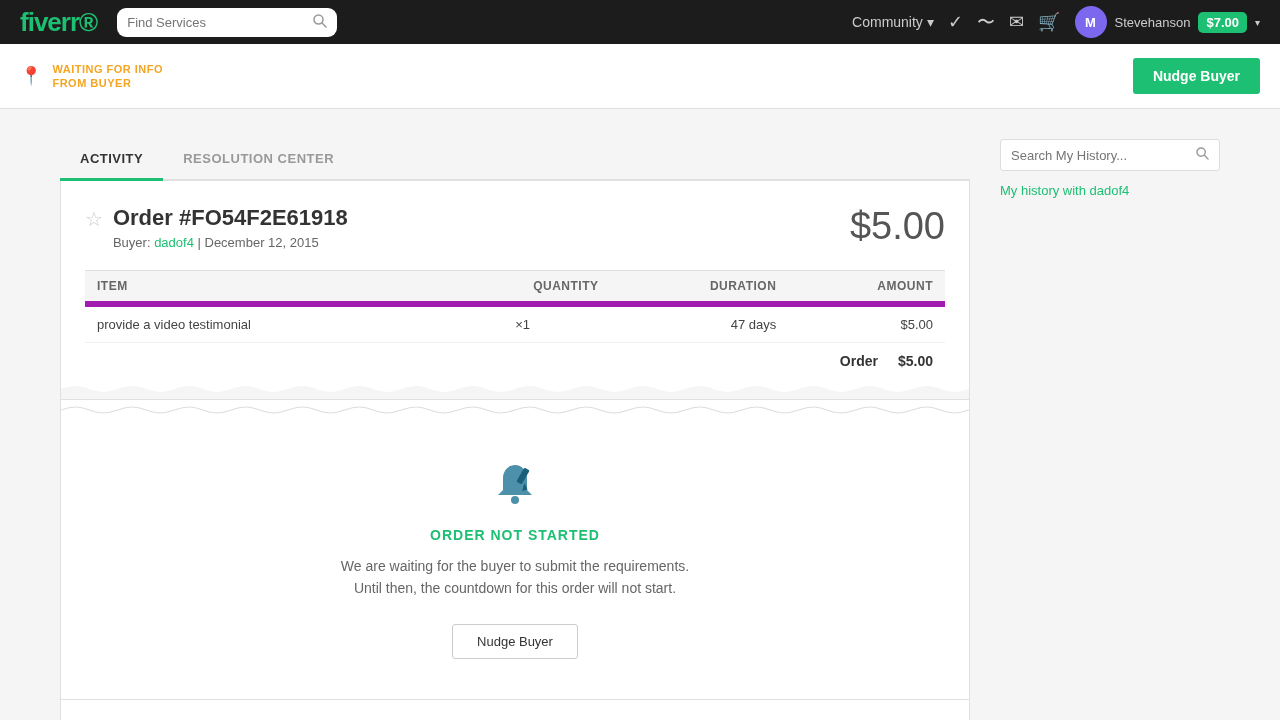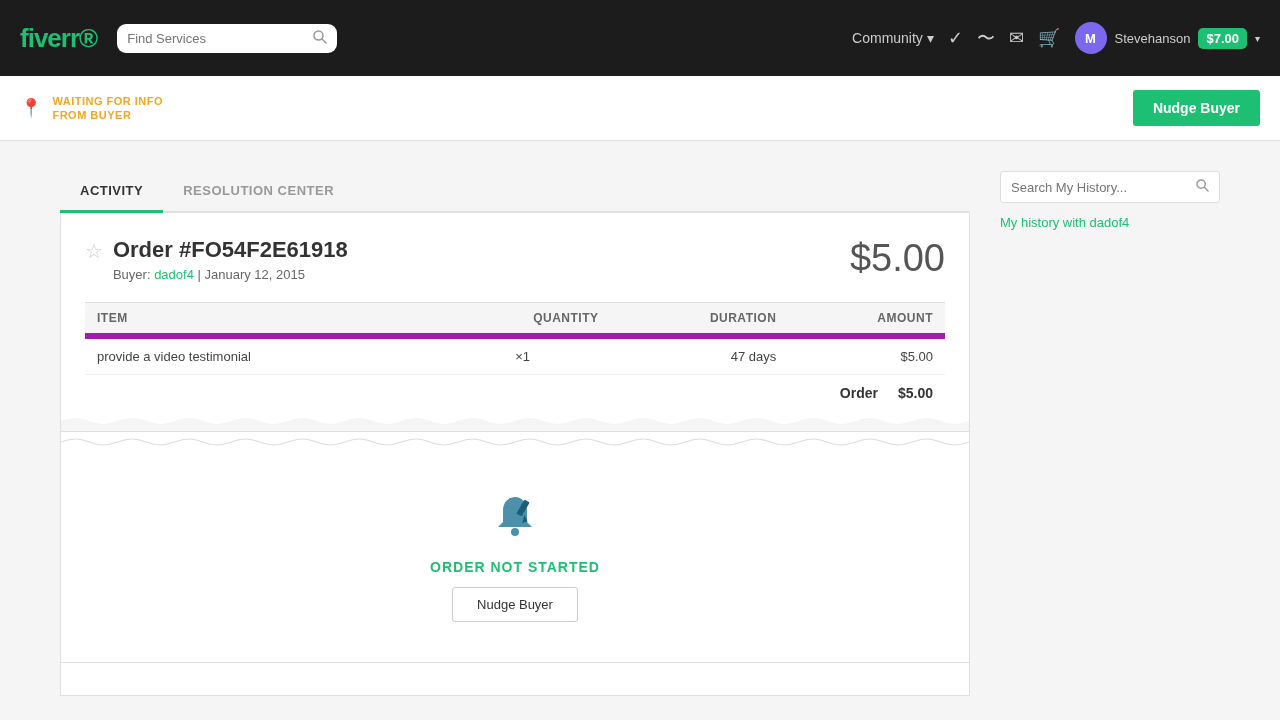--- a/index.html
+++ b/index.html
@@ -1,21 +1,21 @@
 <!DOCTYPE html>
 <html><head>
   <meta charset="utf-8">
   <style>
     * { box-sizing: border-box; margin: 0; padding: 0; }
     body { font-family: 'Helvetica Neue', Arial, sans-serif; background: #f5f5f5; font-size: 14px; color: #333; }
 
     
     .header {
       background: #1d1c1c;
-      height: 76px;
+      height: 44px;
       display: flex;
       align-items: center;
       padding: 0 20px;
       gap: 20px;
     }
     .header-logo {
       color: #fff;
       font-size: 26px;
       font-weight: bold;
       letter-spacing: -1px;
@@ -363,21 +363,21 @@
       <div class="tab">RESOLUTION CENTER</div>
     </div>
 
     <div class="order-card">
       <div class="order-header">
         <div class="order-title-wrap">
           <span class="star-icon">☆</span>
           <div class="order-title-info">
             <div class="order-title">Order #FO54F2E61918</div>
             <div class="order-meta">
-              <span>Buyer: </span><span class="buyer-link">dadof4</span><span> | </span><span>January 12, 2015</span>
+              <span>Buyer: </span><span class="buyer-link">dadof4</span><span> | </span><span>December 12, 2015</span>
             </div>
           </div>
         </div>
         <div class="order-amount">$5.00</div>
       </div>
 
       <table class="order-table">
         <thead>
           <tr>
             <th>ITEM</th>
@@ -418,20 +418,24 @@
         <svg class="bell-svg" viewBox="0 0 50 50" xmlns="http://www.w3.org/2000/svg">
 
           <path d="M25,5 C18,5 13,11 13,18 L13,30 L8,35 L42,35 L37,30 L37,18 C37,11 32,5 25,5 Z" fill="#2e7d9a" opacity="0.85"></path>
           <circle cx="25" cy="40" r="4" fill="#2e7d9a" opacity="0.85"></circle>
 
           <rect x="30" y="8" width="6" height="16" rx="1" fill="#1a5f7a" transform="rotate(30 33 16)"></rect>
           <polygon points="38,28 34,32 32,24" fill="#1a5f7a" transform="rotate(30 35 28)"></polygon>
         </svg>
       </div>
       <div class="order-not-started">ORDER NOT STARTED</div>
+      <div class="waiting-text">
+        <div>We are waiting for the buyer to submit the requirements.</div>
+        <div>Until then, the countdown for this order will not start.</div>
+      </div>
       <button class="nudge-btn-center">Nudge Buyer</button>
     </div>
 
     <div class="quick-response-card">
       
       
     </div>
 
   </div>
 

